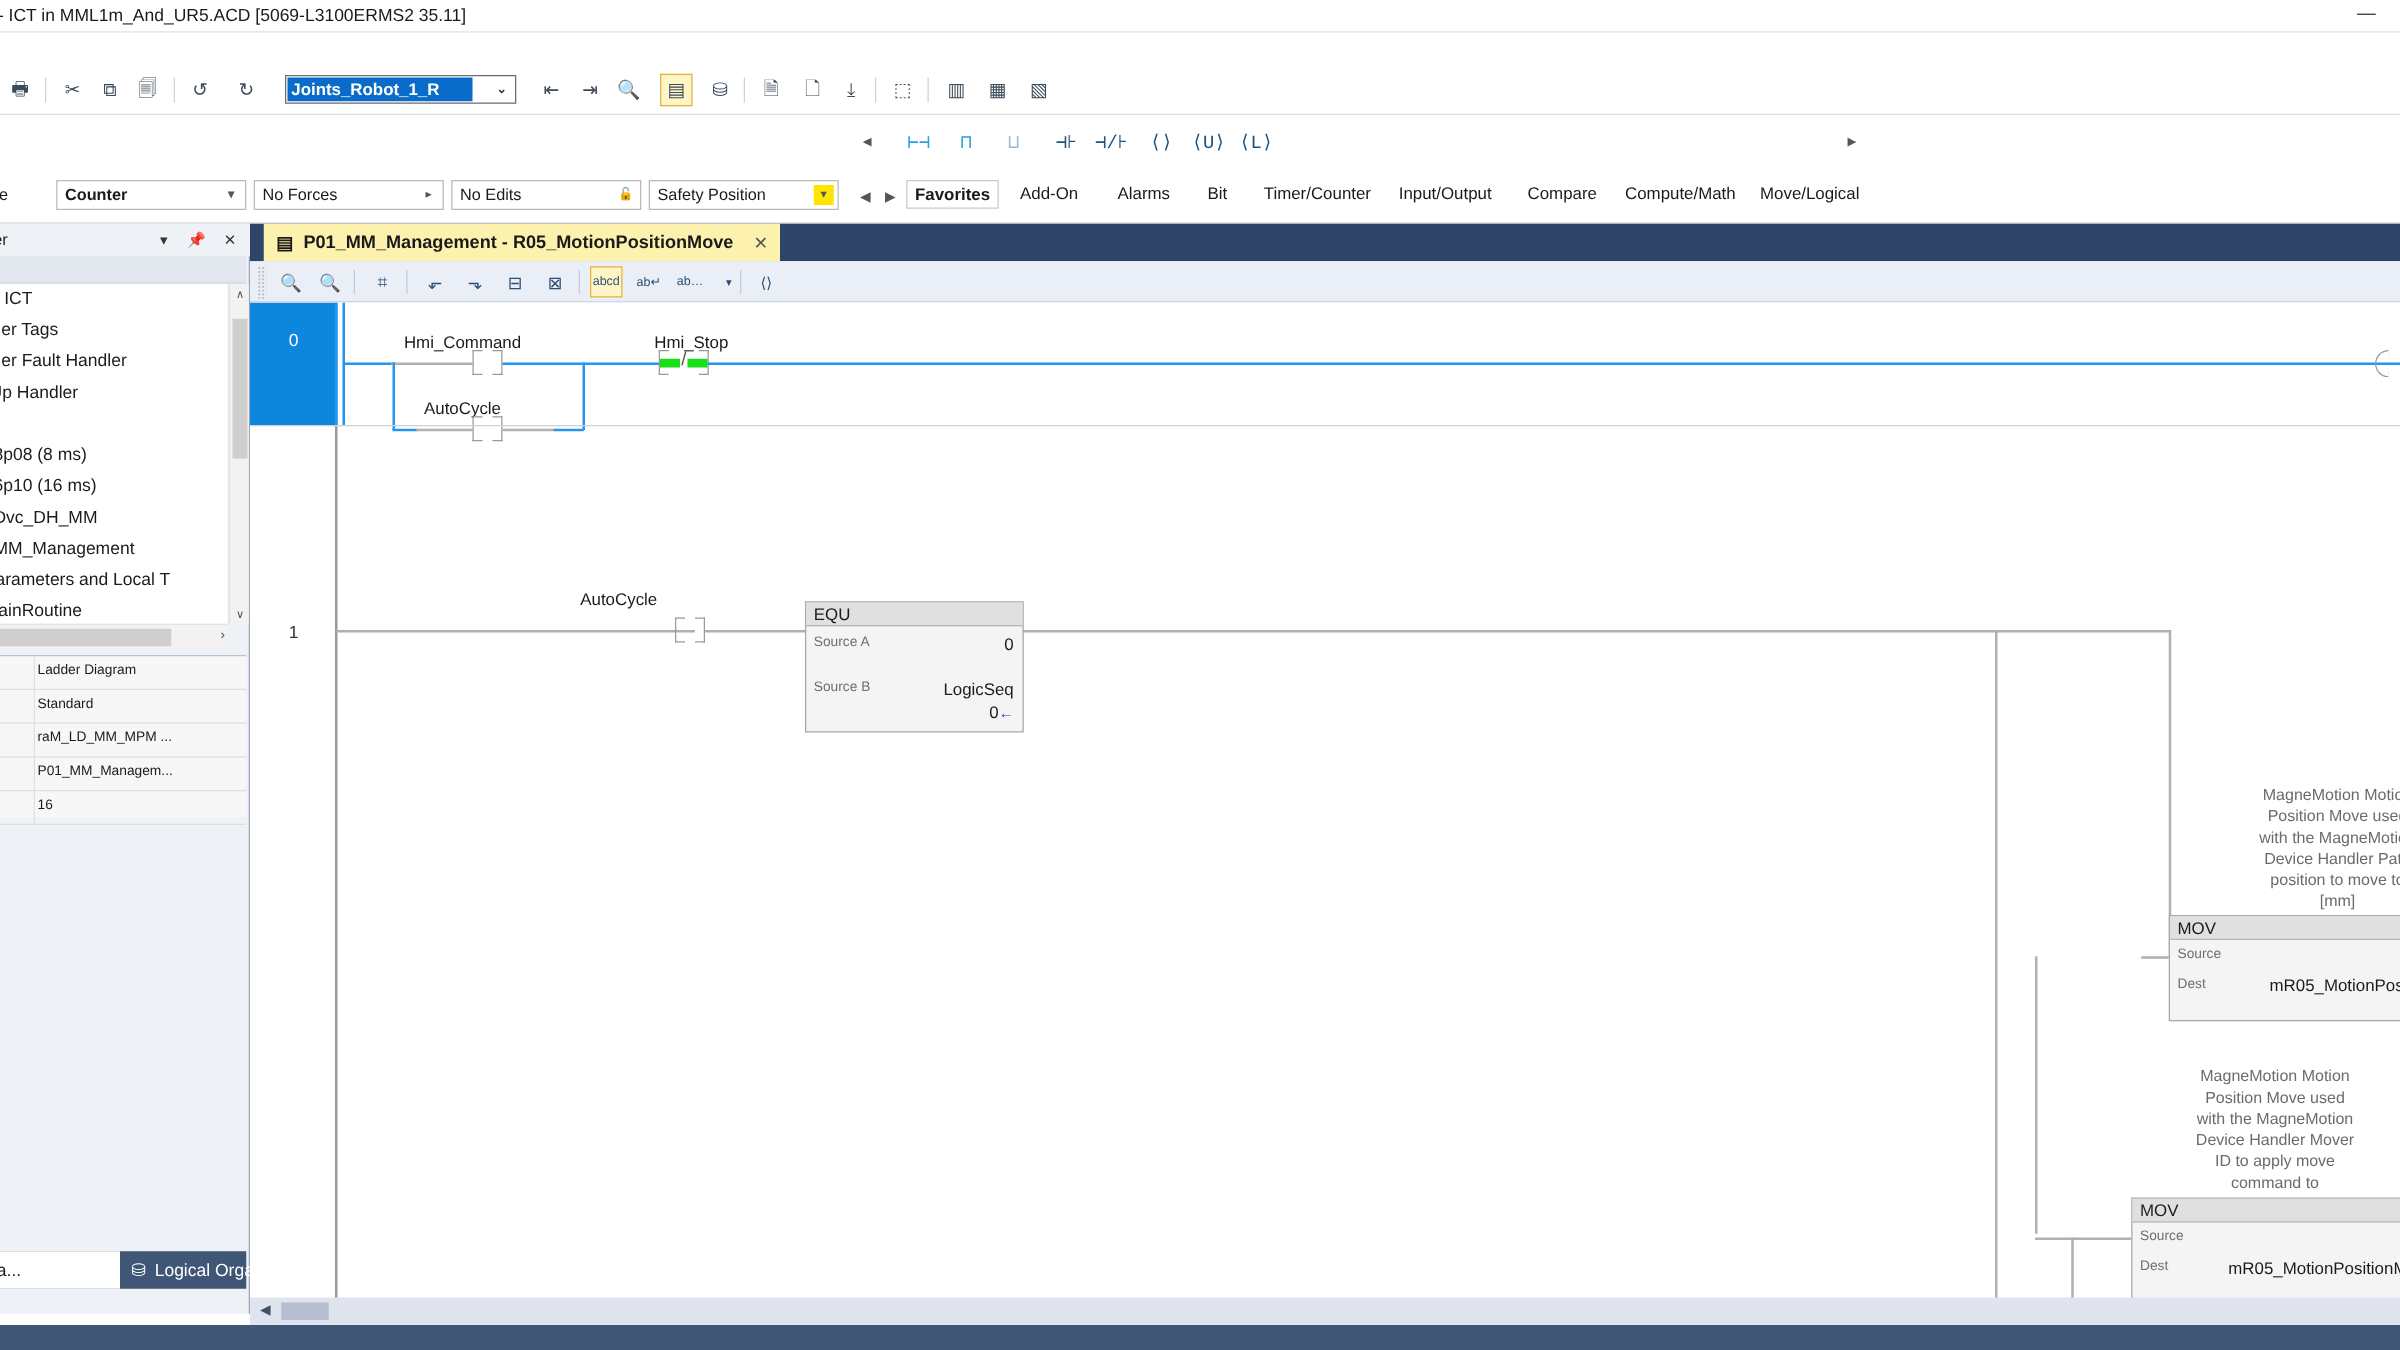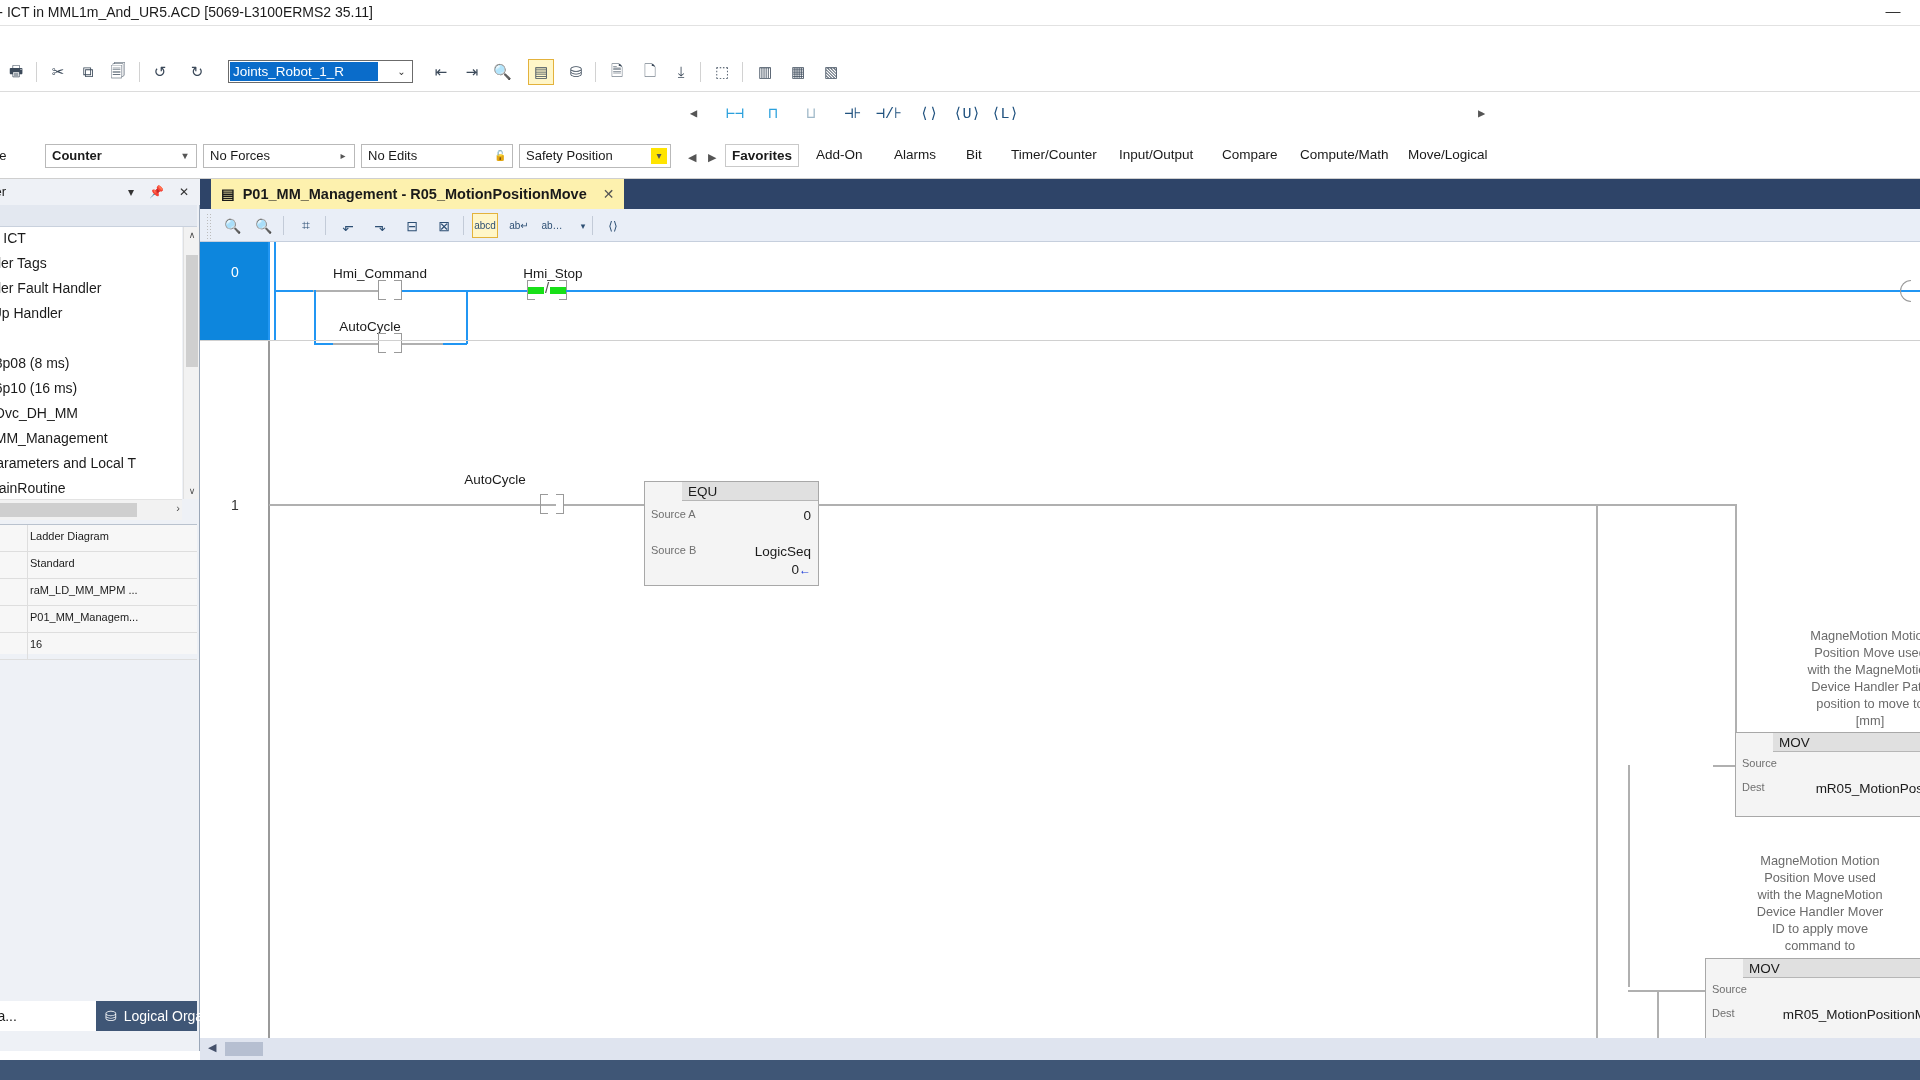--- a/index.html
+++ b/index.html
@@ -43,21 +43,21 @@
     background: #ffffff; border-bottom: 1px solid #dcdcdc;
   }
   .tbicon {
     position: absolute; top: 6px; width: 26px; height: 26px;
     display: flex; align-items: center; justify-content: center;
     font-size: 15px; color: #3c4a5a;
   }
   .tbsep { position: absolute; top: 9px; width: 1px; height: 20px; background: #d2d2d2; }
   .combo-wrap {
     position: absolute; left: 228px; top: 60px; width: 185px; height: 23px;
-    border: 1px solid #6b6b6b; background: #fff;
+    border: 1px solid #6b6b6b; background: #fff; font-weight: bold;
   }
   .combo-txt {
     position: absolute; left: 1px; top: 1px; width: 148px; height: 19px;
     background: #0a6cca; color: #fff; font-size: 13.5px; padding: 2px 3px; white-space: nowrap;
   }
   .combo-arrow {
     position: absolute; right: 2px; top: 2px; width: 17px; height: 17px;
     text-align: center; font-size: 10px; color: #333; line-height: 17px;
   }
   .hl-box { background: #fff6c8; border: 1px solid #e3b23c; }
@@ -253,21 +253,21 @@
   }
   .coil .lc { left: 0; border-right: none; border-radius: 11px 0 0 11px; }
 
   
   .iblock {
     position: absolute; background: #f4f4f4; border: 1px solid #a8a8a8;
   }
   .iblock .hdr {
     position: absolute; left: 0; top: 0; right: 0; height: 19px;
     background: #e0e0e0; border-bottom: 1px solid #b6b6b6;
-    font-size: 13.5px; padding: 2px 0 0 6px; color: #1b1b1b; margin-left: 37px;
+    font-size: 13.5px; padding: 2px 0 0 6px; color: #1b1b1b;
   }
   .iblock .opname { position: absolute; left: 6px; font-size: 11px; color: #6f6f6f; }
   .iblock .opval {
     position: absolute; right: 7px; font-size: 13.5px; color: #1b1b1b;
     text-align: right; white-space: nowrap;
   }
   .iblock .opval2 {
     position: absolute; right: 7px; font-size: 13.5px; color: #1b1b1b;
     text-align: right; white-space: nowrap;
   }
@@ -475,21 +475,21 @@
     <div class="lt-ic" style="left:400px;font-size:12px;">⟨⟩</div>
   </div>
 
   <div class="canvas">
 
     <div class="rungnum-cell" style="left:0px; top:0px; height:98px;">0</div>
     <div class="railv blue" style="left:68px; top:0px; height:98px;"></div>
     <div class="railv blue" style="left:74px; top:0px; height:98px;"></div>
     <div class="wire blue" style="left:75px; top:48px; width:40px;"></div>
 
-    <div class="lbl" style="left:80px; top:24px; width:200px;">Hmi_Command</div>
+    <div class="lbl" style="left:70px; top:24px; width:200px;">Hmi_Command</div>
     <div class="wire" style="left:113px; top:48px; width:65px;"></div>
     <div class="contact" style="left:178px; top:38px;">
       <div class="l"></div>
       <div class="r"></div>
     </div>
     <div class="wire blue" style="left:202px; top:48px; width:64px;"></div>
 
     <div class="lbl" style="left:70px; top:77px; width:200px;">AutoCycle</div>
     <div class="wirev blue" style="left:114px; top:48px; height:54px;"></div>
     <div class="wire blue" style="left:114px; top:101px; width:20px;"></div>

